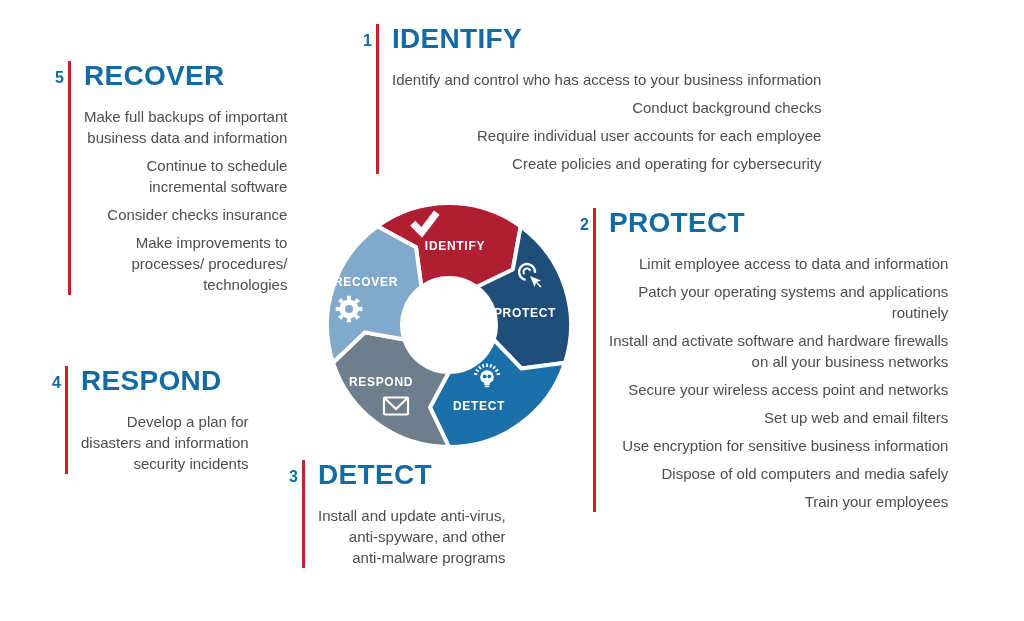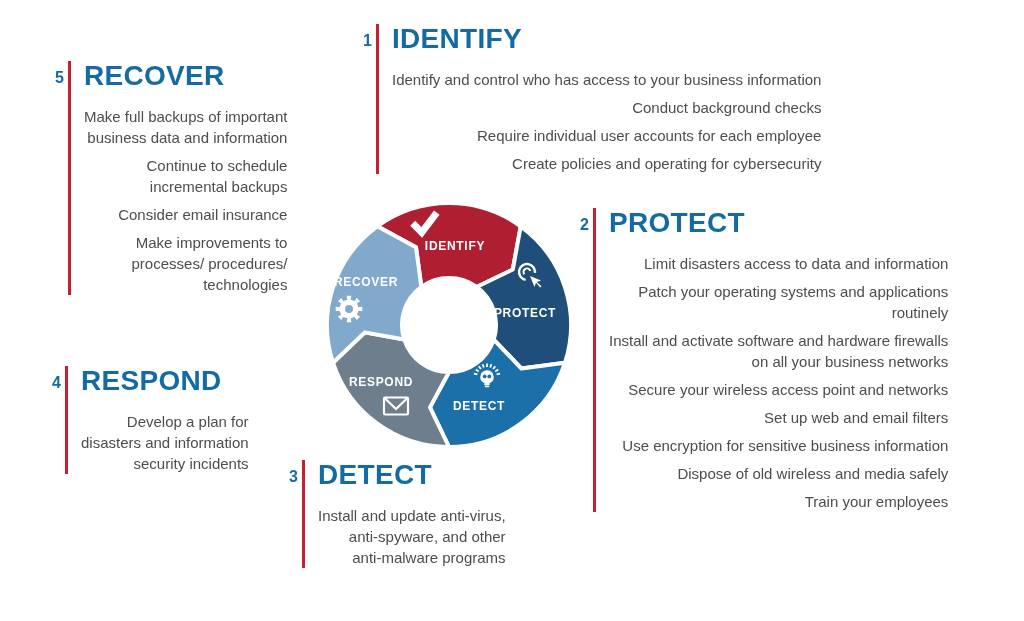--- a/index.html
+++ b/index.html
@@ -37,29 +37,29 @@
       <p class="sec-item">Conduct background checks</p>
       <p class="sec-item">Require individual user accounts for each employee</p>
       <p class="sec-item">Create policies and operating for cybersecurity</p>
     </div>
   </div>
 
   <div class="section sec-protect">
     <span class="sec-num">2</span>
     <div class="sec-body">
       <h2 class="sec-title">PROTECT</h2>
-      <p class="sec-item">Limit disasters access to data and information</p>
+      <p class="sec-item">Limit employee access to data and information</p>
       <p class="sec-item">Patch your operating systems and applications
 routinely</p>
       <p class="sec-item">Install and activate software and hardware firewalls
 on all your business networks</p>
       <p class="sec-item">Secure your wireless access point and networks</p>
       <p class="sec-item">Set up web and email filters</p>
       <p class="sec-item">Use encryption for sensitive business information</p>
-      <p class="sec-item">Dispose of old wireless and media safely</p>
+      <p class="sec-item">Dispose of old computers and media safely</p>
       <p class="sec-item">Train your employees</p>
     </div>
   </div>
 
   <div class="section sec-detect">
     <span class="sec-num">3</span>
     <div class="sec-body">
       <h2 class="sec-title">DETECT</h2>
       <p class="sec-item">Install and update anti-virus,
 anti-spyware, and other
@@ -77,22 +77,22 @@
     </div>
   </div>
 
   <div class="section sec-recover">
     <span class="sec-num">5</span>
     <div class="sec-body">
       <h2 class="sec-title">RECOVER</h2>
       <p class="sec-item">Make full backups of important
 business data and information</p>
       <p class="sec-item">Continue to schedule
-incremental backups</p>
-      <p class="sec-item">Consider email insurance</p>
+incremental software</p>
+      <p class="sec-item">Consider checks insurance</p>
       <p class="sec-item">Make improvements to
 processes/ procedures/
 technologies</p>
     </div>
   </div>
 
   <svg id="wheel" width="264" height="264" viewBox="-132 -132 264 264">
       <g>
         <path d="M-71.71,-98.70 A122,122 0 0 1 71.71,-98.70 L63.77,-55.44 L27.63,-38.02 A47,47 0 0 0 -27.63,-38.02 L-33.02,-77.78 Z" fill="#B01E31" stroke="#FFFFFF" stroke-width="4" stroke-linejoin="round"></path>
         <text x="6" y="-75" class="wheel-label">IDENTIFY</text>

